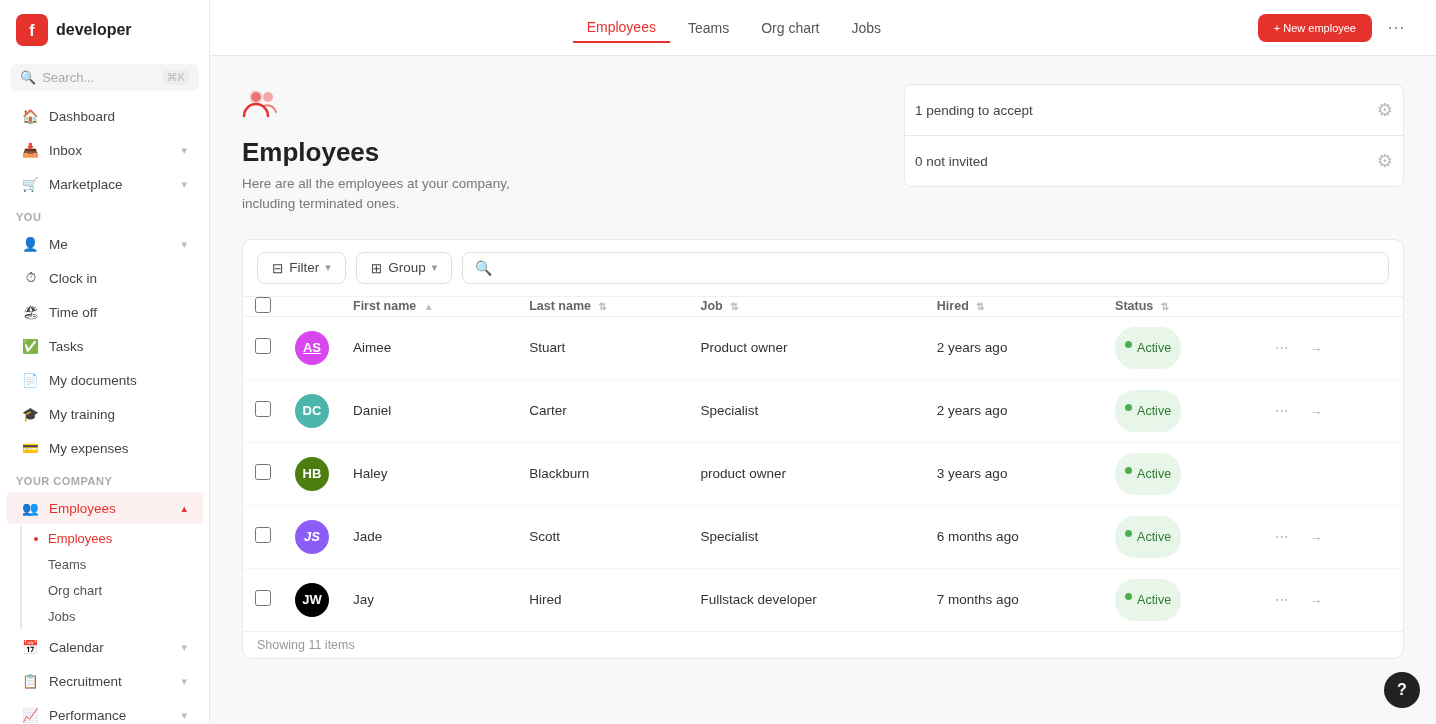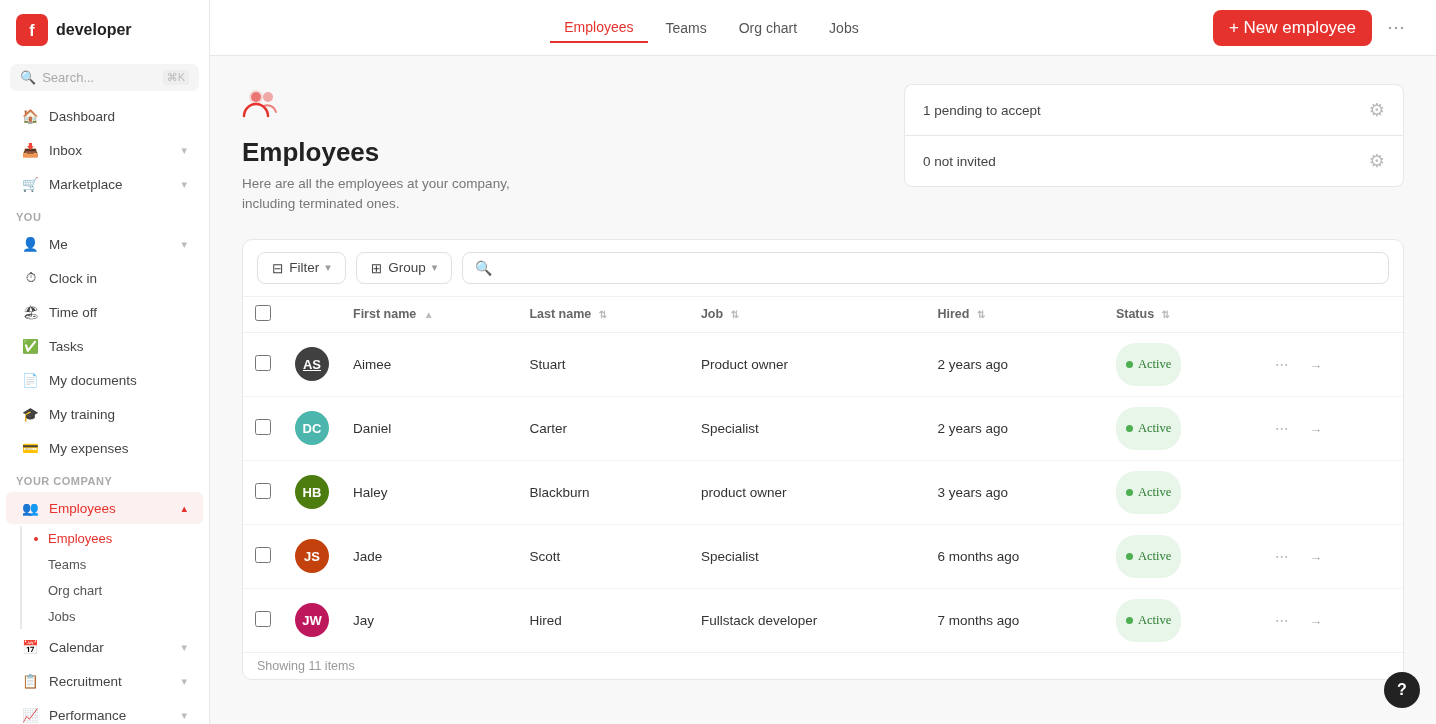--- a/index.html
+++ b/index.html
@@ -137,21 +137,21 @@
     }
     .topnav-link.active { color: #e5322d; border-bottom: 2px solid #e5322d; border-radius: 0; font-weight: 500; }
 
     .topnav-actions { display: flex; align-items: center; gap: 8px; margin-left: auto; }
     .btn-new-employee {
       background: #e5322d;
       color: #fff;
       border: none;
       border-radius: 8px;
       padding: 8px 16px;
-      font-size: 17px;
+      font-size: 11px;
       font-weight: 500;
       cursor: pointer;
       display: flex;
       align-items: center;
       gap: 6px;
     }
     .topnav-dots {
       width: 32px;
       height: 32px;
       border-radius: 6px;
@@ -186,21 +186,21 @@
 
     .page-header-right {
       display: flex;
       flex-direction: column;
       gap: 0;
       min-width: 500px;
     }
     .info-card {
       background: #fff;
       border: 1px solid #e8e8e8;
-      padding: 14px 18px;
+      padding: 14px 10px;
       display: flex;
       align-items: center;
       justify-content: space-between;
     }
     .info-card:first-child { border-radius: 8px 8px 0 0; border-bottom: none; }
     .info-card:last-child { border-radius: 0 0 8px 8px; }
     .info-card-text { font-size: 13.5px; color: #444; }
     .info-card-gear { color: #bbb; font-size: 18px; cursor: pointer; }
 
     
@@ -242,21 +242,21 @@
       flex: 1;
       font-size: 13.5px;
       color: #333;
     }
     .search-bar-icon { color: #bbb; }
 
     
     .emp-table { width: 100%; border-collapse: collapse; }
     .emp-table th {
       text-align: left;
-      padding: 8px 12px;
+      padding: 0 12px;
       font-size: 12.5px;
       font-weight: 600;
       color: #666;
       border-bottom: 1px solid #f0f0f0;
       white-space: nowrap;
       background: #fff;
     }
     .emp-table th .sort-icon { color: #bbb; margin-left: 4px; font-size: 10px; }
     .emp-table td {
       padding: 10px 12px;
@@ -279,29 +279,27 @@
       font-weight: 600;
       color: #fff;
       overflow: hidden;
     }
     .avatar-col { width: 50px; }
     .checkbox-col { width: 36px; }
     .row-checkbox { width: 16px; height: 16px; cursor: pointer; accent-color: #e5322d; }
 
     .status-badge {
       display: inline-flex;
-      align-items: center;
       gap: 5px;
       background: #e8f5e9;
       color: #2e7d32;
       border-radius: 20px;
       padding: 14px 10px;
       font-size: 12.5px;
       font-weight: 500;
-      font-family: Liberation Serif, serif;
     }
     .status-dot { width: 7px; height: 7px; border-radius: 50%; background: #4caf50; }
 
     .row-actions {
       display: flex;
       align-items: center;
       gap: 4px;
     }
     .row-action-btn {
       width: 30px;
@@ -334,26 +332,26 @@
       border-radius: 50%;
       display: flex;
       align-items: center;
       justify-content: center;
       font-size: 16px;
       font-weight: bold;
       cursor: pointer;
     }
 
     
-    .av-pink { background: #404040; text-decoration: underline; }
+    .av-pink { background: #d946ef; text-decoration: underline; }
     .av-teal { background: #4db6ac; }
     .av-blue { background: #4d7c0f; }
     .av-orange { background: #ffb74d; }
-    .av-purple { background: #c2410c; }
-    .av-green { background: #be185d; }
+    .av-purple { background: #8b5cf6; font-style: italic; }
+    .av-green { background: #000000; }
   </style>
 </head>
 <body>
 
 <div class="sidebar">
 
   <div class="sidebar-logo">
     <svg class="logo-icon" viewBox="0 0 36 36" fill="none" xmlns="http://www.w3.org/2000/svg">
       <rect width="36" height="36" rx="8" fill="#e5322d"></rect>
       <text x="18" y="25" text-anchor="middle" fill="white" font-size="18" font-weight="bold" font-family="sans-serif">f</text>

